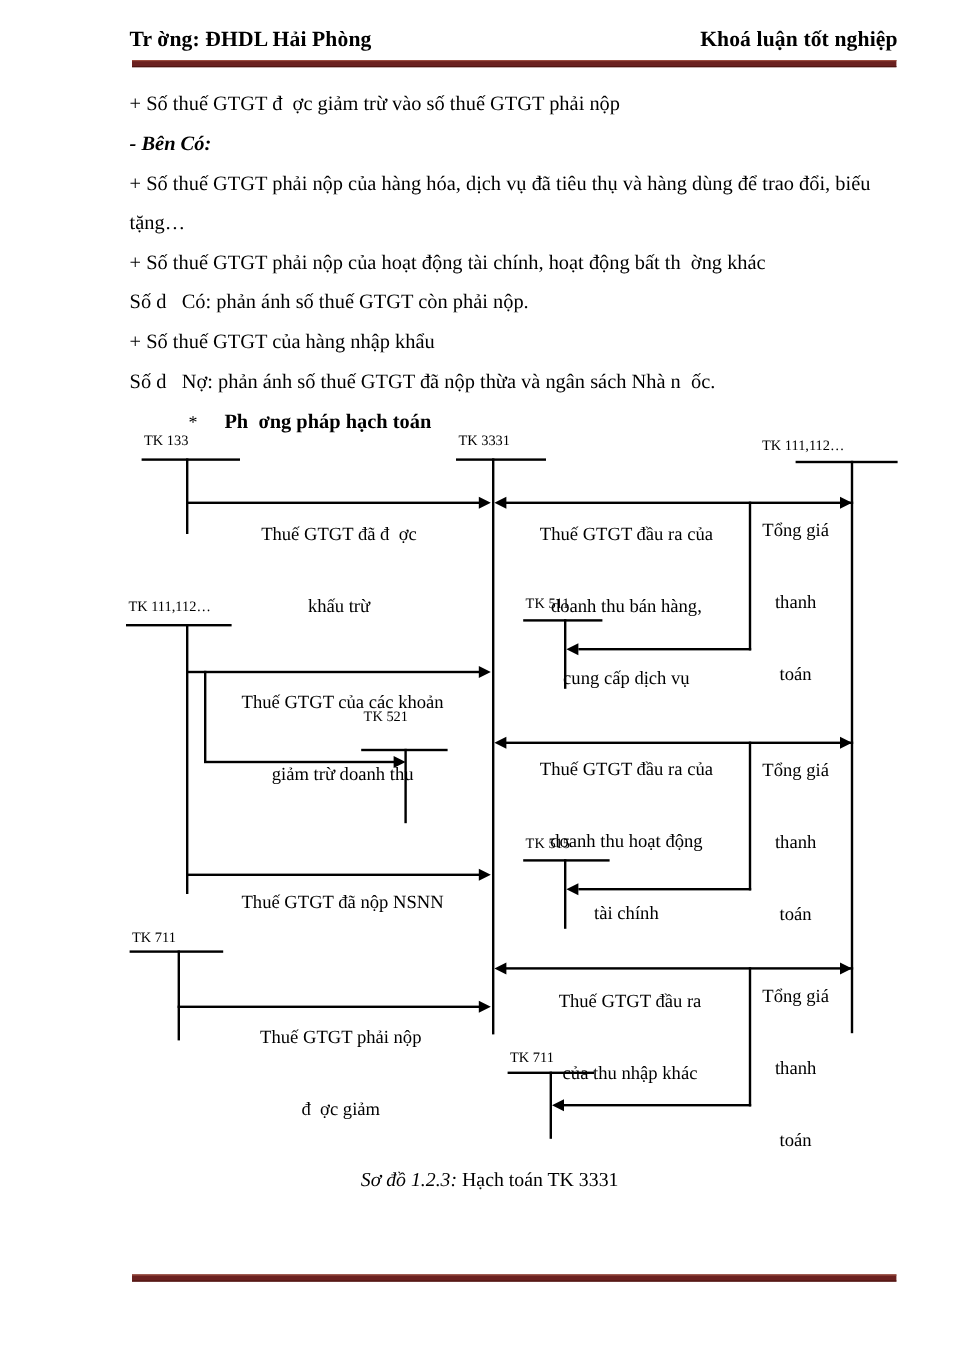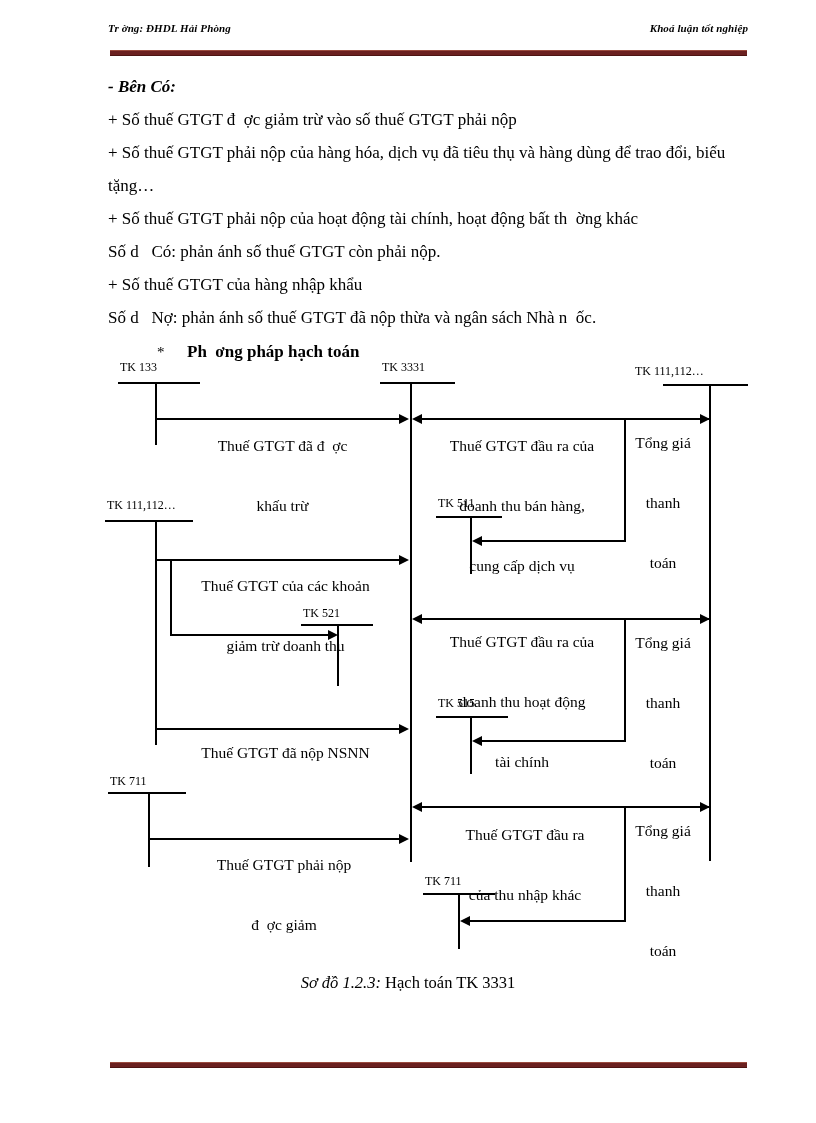--- a/index.html
+++ b/index.html
@@ -13,21 +13,21 @@
     font-family: "Liberation Serif", "DejaVu Serif", serif;
     color: #000;
     overflow: hidden;
   }
   .page { position: absolute; inset: 0; }
 
   
   .hdr {
     position: absolute; left: 108px; top: 22px; width: 640px;
     display: flex; justify-content: space-between; align-items: baseline;
-    font-style: italic; font-weight: bold; font-size: 11px;
+    font-weight: bold; font-size: 18px;
     letter-spacing: 0.1px;
   }
   .hdr-rule {
     position: absolute; left: 110px; top: 50px; width: 637px; height: 6px;
     background: #6b2120;
     border-top: 1px solid #9a4b3e;
     border-bottom: 1px solid #4e1412;
   }
 
   
@@ -94,22 +94,22 @@
 
 <div class="page">
 
   <div class="hdr">
     <span>Tr  ờng: ĐHDL Hải Phòng</span>
     <span>Khoá luận tốt nghiệp</span>
   </div>
   <div class="hdr-rule"></div>
 
   <div class="body-text">
+    <div class="ln">+ Số thuế GTGT đ  ợc giảm trừ vào số thuế GTGT phải nộp</div>
     <div class="ln b">- Bên Có:</div>
-    <div class="ln">+ Số thuế GTGT đ  ợc giảm trừ vào số thuế GTGT phải nộp</div>
     <div class="ln wrap" style="width:652px">+ Số thuế GTGT phải nộp của hàng hóa, dịch vụ đã tiêu thụ và hàng dùng để trao đổi, biếu tặng…</div>
     <div class="ln">+ Số thuế GTGT phải nộp của hoạt động tài chính, hoạt động bất th  ờng khác</div>
     <div class="ln">Số d   Có: phản ánh số thuế GTGT còn phải nộp.</div>
     <div class="ln">+ Số thuế GTGT của hàng nhập khẩu</div>
     <div class="ln">Số d   Nợ: phản ánh số thuế GTGT đã nộp thừa và ngân sách Nhà n  ốc.</div>
   </div>
 
   <div class="bullet-line">
     <span class="bullet-star">*</span><span>Ph  ơng pháp hạch toán</span>
   </div>
@@ -167,21 +167,21 @@
       <div>Thuế GTGT của các khoản</div>
       <div>giảm trừ doanh thu</div>
     </div>
     <div class="hline" style="left:155px; top:559px; width:245px;"></div>
     <div class="arrow-r" style="left:399px; top:555px;"></div>
 
     <div class="vline" style="left:170px; top:559px; height:76px;"></div>
     <div class="hline" style="left:170px; top:634px; width:160px;"></div>
     <div class="arrow-r" style="left:328px; top:630px;"></div>
 
-    <div class="dg-label" style="left:303px; top:604px;">TK 521</div>
+    <div class="dg-label" style="left:303px; top:588px;">TK 521</div>
     <div class="tbar" style="left:301px; top:624px; width:72px;"></div>
     <div class="vline" style="left:337px; top:624px; height:62px;"></div>
 
     <div class="dg-text" style="left:422px; top:592px; width:200px;">
       <div>Thuế GTGT đầu ra của</div>
       <div>doanh thu hoạt động</div>
       <div>tài chính</div>
     </div>
     <div class="dg-text" style="left:632px; top:593px; width:62px;">
       <div>Tổng giá</div>

